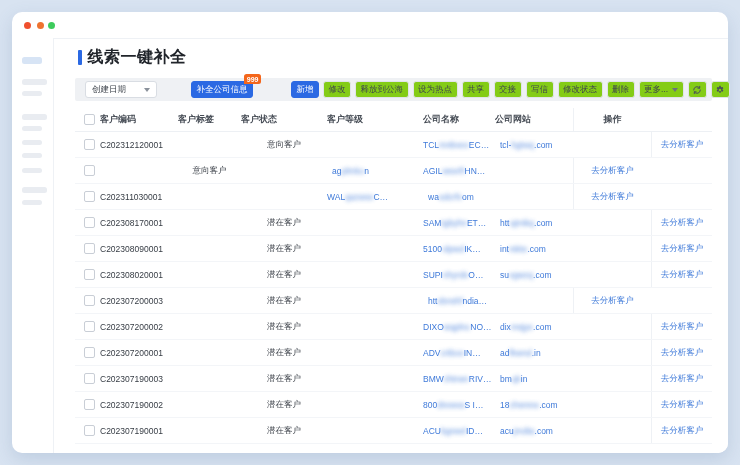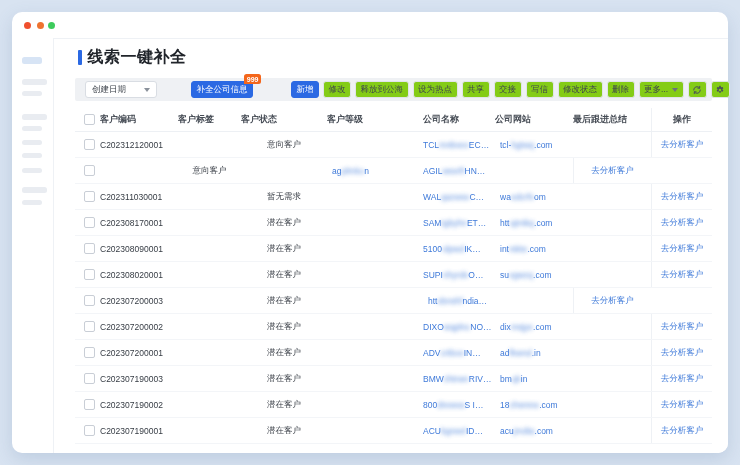--- a/index.html
+++ b/index.html
@@ -155,21 +155,20 @@
         <div class="trow thead">
             <div class="cell c0">
               <span class="checkbox"></span>
             </div>
             <div class="cell th c1">客户编码</div>
             <div class="cell th c2">客户标签</div>
             <div class="cell th c3">客户状态</div>
             <div class="cell th c4">客户等级</div>
             <div class="cell th c5">公司名称</div>
             <div class="cell th c6">公司网站</div>
-            <div class="cell th c7">最后跟进总结</div>
             <div class="cell th c8 action-col center">操作</div>
           </div>
         <div>
             <div class="trow">
               <div class="cell c0">
                 <span class="checkbox"></span>
               </div>
               <div class="cell code">C202312120001</div>
               <div class="cell"></div>
               <div class="cell center">意向客户</div>
@@ -210,21 +209,20 @@
               <div class="cell action-col center">
                 <span class="action-link">去分析客户</span>
               </div>
             </div>
             <div class="trow">
               <div class="cell c0">
                 <span class="checkbox"></span>
               </div>
               <div class="cell code">C202311030001</div>
               <div class="cell"></div>
-              <div class="cell center">暂无需求</div>
               <div class="cell"></div>
               <div class="cell link-cell">
                 <span>WAL</span>
                 <span class="redacted">qazwsx</span>
                 <span>C…</span>
               </div>
               <div class="cell link-cell site">
                 <span>wa</span>
                 <span class="redacted">edcrfv</span>
                 <span>om</span>

